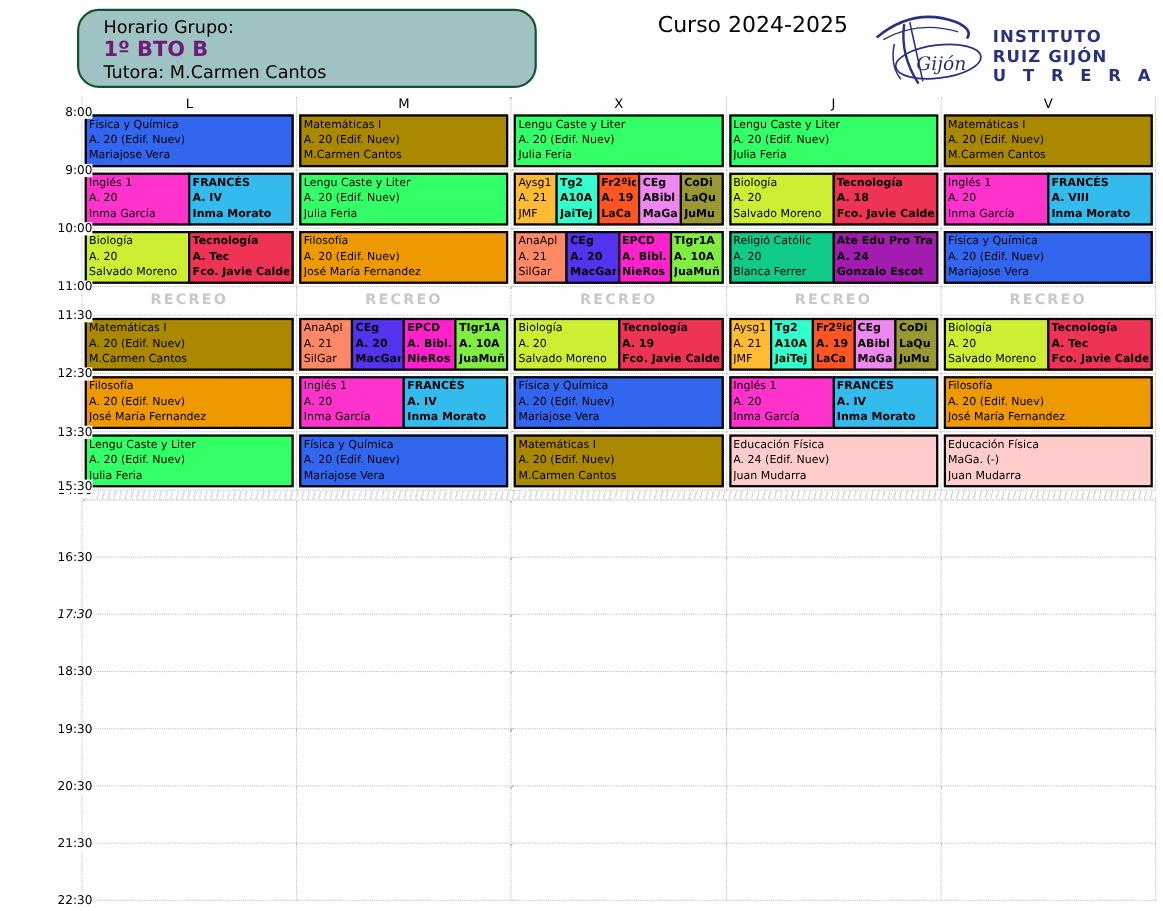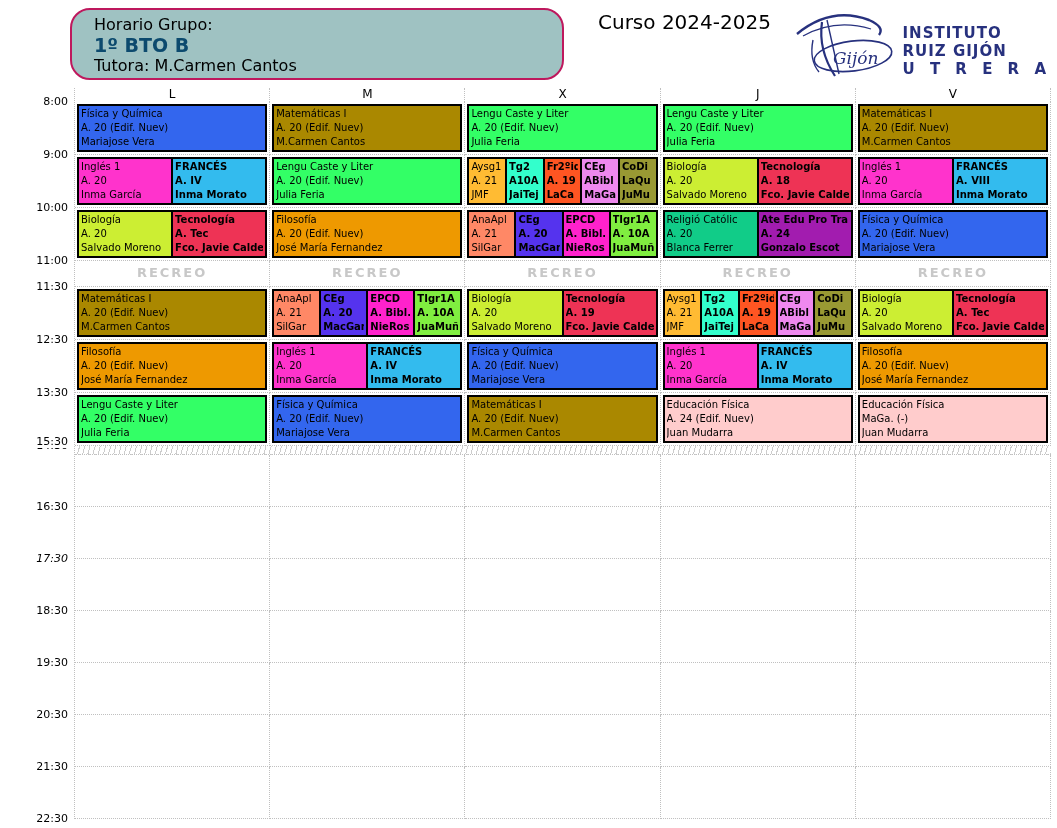--- a/index.html
+++ b/index.html
@@ -3,36 +3,36 @@
 <meta charset="utf-8">
 <style>
   html,body{margin:0;padding:0;}
   body{
     width:1057px;height:828px;background:#fff;position:relative;overflow:hidden;
     font-family:"DejaVu Sans","Liberation Sans",sans-serif;color:#000;
   }
   
   .topbar{position:relative;height:88px;}
   .group-box{
-    position:absolute;left:70px;top:8px;width:494px;height:72px;box-sizing:border-box;
-    border:2px solid #be185d;border-radius:20px;padding:5px 0 0 22px;
+    position:absolute;left:70px;top:8px;width:418px;height:72px;box-sizing:border-box;
+    border:2px solid #14532d;border-radius:20px;padding:5px 0 0 22px;
   }
   .group-label{font-size:16px;line-height:19px;}
   .group-name{font-size:19px;line-height:22px;font-weight:bold;}
   .group-tutor{font-size:16px;line-height:19px;}
   .course{position:absolute;left:598px;top:10px;font-size:20px;}
   .logo{position:absolute;right:6px;top:2px;display:flex;align-items:center;gap:2px;}
   .logo-text{font-weight:bold;font-size:15px;line-height:18px;white-space:nowrap;margin-top:12px;}
   .logo-line{letter-spacing:1px;}
   .logo-line.spread{letter-spacing:5px;}
   
   .schedule{position:absolute;left:0;top:88px;width:1057px;}
   .time-label{
     position:absolute;left:0;width:68px;text-align:right;
-    font-size:11px;line-height:12px;background:#fff;
+    font-size:11px;line-height:12px;background:#fff;padding-left:16px;
   }
   #grid{margin-left:74px;width:977px;border-left:1px dotted #c0c0c0;box-sizing:border-box;}
   .row{display:flex;}
   .hdr{height:14px;}
   .gc{
     flex:1 1 0;min-width:0;box-sizing:border-box;
     border-right:1px dotted #c0c0c0;border-bottom:1px dotted #c0c0c0;
   }
   .hdr .gc{border-bottom:none;text-align:center;font-size:12px;line-height:13px;}
   .classrow{height:53px;}
@@ -53,21 +53,21 @@
     background:repeating-linear-gradient(105deg,#ffffff 0 4px,#cccccc 4px 5px);
   }
   .emptyrow{height:52px;}
 </style>
 </head>
 <body>
 
 <div class="topbar">
   <div class="group-box" style="background: rgb(159, 194, 194);">
     <div class="group-label">Horario Grupo:</div>
-    <div class="group-name" style="color: #0c4a6e;">1º BTO B</div>
+    <div class="group-name" style="color: #701a75;">1º BTO B</div>
     <div class="group-tutor">Tutora: M.Carmen Cantos</div>
   </div>
   <div class="course">Curso 2024-2025</div>
   <div class="logo">
     <span>
       <svg width="112" height="82" viewBox="0 0 112 82" fill="none">
         <path d="M8 32 Q42 4 80 18 Q96 25 90 33" stroke="#27317E" stroke-width="2.4" fill="none"></path>
         <path d="M14 34 Q46 16 82 27" stroke="#27317E" stroke-width="1.2" fill="none"></path>
         <ellipse cx="64" cy="54" rx="39" ry="15" transform="rotate(-7 64 54)" stroke="#27317E" stroke-width="1.6"></ellipse>
         <path d="M33 20 Q29 48 46 74" stroke="#27317E" stroke-width="2.2" fill="none"></path>

